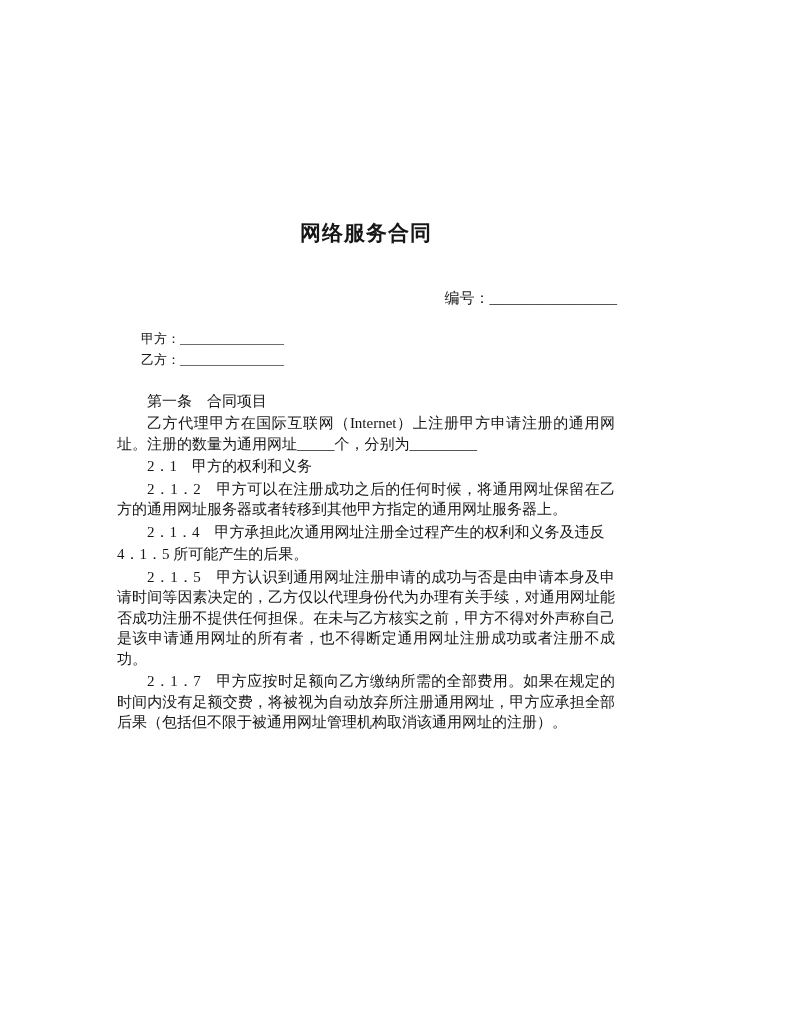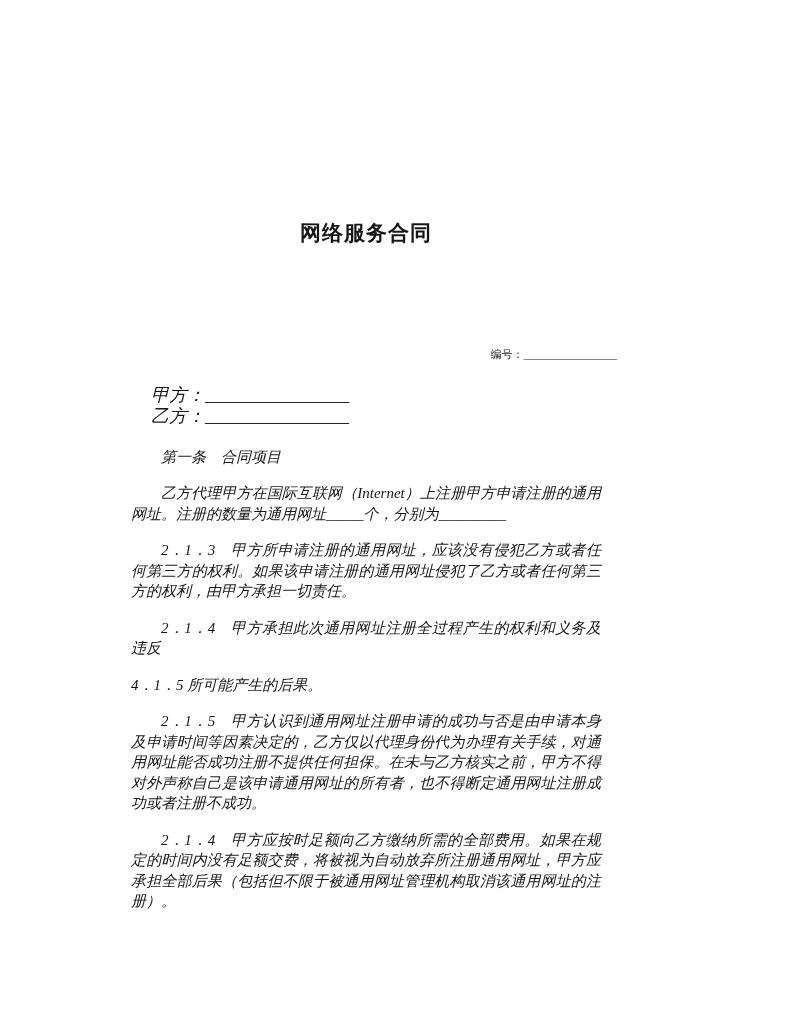--- a/index.html
+++ b/index.html
@@ -26,45 +26,43 @@
   .doc-title {
     margin: 0;
     padding-top: 219px;
     font-size: 21px;
     line-height: 29px;
     font-weight: bold;
     text-align: center;
     letter-spacing: 1px;
   }
   .number-row {
-    margin-top: 96px;
+    margin-top: 40px;
     text-align: right;
-    font-size: 11px;
+    font-size: 15px;
     line-height: 20.5px;
     white-space: nowrap;
   }
   .parties {
     margin-top: 20.5px;
   }
   .party-line {
-    font-size: 18px;
+    font-size: 13px;
     line-height: 20.5px;
     text-indent: 2em;
     white-space: nowrap;
-    font-style: italic;
   }
   .contract-body {
     margin: 0;
   }
   .para {
-    margin: 16px;
+    margin: 2px;
     font-size: 15px;
     line-height: 20.5px;
     text-align: justify;
-    font-style: italic;
   }
   .para.indent {
     text-indent: 2em;
   }
   .para.gap {
     margin-top: 20.5px;
   }
   .blank {
     letter-spacing: 0;
   }
@@ -82,21 +80,22 @@
     </div>
 
     <div class="parties">
         <div class="party-line"><span>甲方：</span><span class="blank">________________</span></div>
         <div class="party-line"><span>乙方：</span><span class="blank">________________</span></div>
       </div>
 
     <div class="contract-body">
         <p class="para indent gap">第一条　合同项目</p>
         <p class="para indent">乙方代理甲方在国际互联网（Internet）上注册甲方申请注册的通用网址。注册的数量为通用网址_____个，分别为_________</p>
-        <p class="para indent">2．1．3　甲方所申请注册的通用网址，应该没有侵犯乙方或者任何第三方的权利。如果该申请注册的通用网址侵犯了乙方或者任何第三方的权利，由甲方承担一切责任。</p>
+        <p class="para indent">2．1　甲方的权利和义务</p>
+        <p class="para indent">2．1．2　甲方可以在注册成功之后的任何时候，将通用网址保留在乙方的通用网址服务器或者转移到其他甲方指定的通用网址服务器上。</p>
         <p class="para indent">2．1．4　甲方承担此次通用网址注册全过程产生的权利和义务及违反</p>
         <p class="para">4．1．5 所可能产生的后果。</p>
         <p class="para indent">2．1．5　甲方认识到通用网址注册申请的成功与否是由申请本身及申请时间等因素决定的，乙方仅以代理身份代为办理有关手续，对通用网址能否成功注册不提供任何担保。在未与乙方核实之前，甲方不得对外声称自己是该申请通用网址的所有者，也不得断定通用网址注册成功或者注册不成功。</p>
-        <p class="para indent">2．1．4　甲方应按时足额向乙方缴纳所需的全部费用。如果在规定的时间内没有足额交费，将被视为自动放弃所注册通用网址，甲方应承担全部后果（包括但不限于被通用网址管理机构取消该通用网址的注册）。</p>
+        <p class="para indent">2．1．7　甲方应按时足额向乙方缴纳所需的全部费用。如果在规定的时间内没有足额交费，将被视为自动放弃所注册通用网址，甲方应承担全部后果（包括但不限于被通用网址管理机构取消该通用网址的注册）。</p>
       </div>
 
   </div>
 </div>
 
 </body></html>

